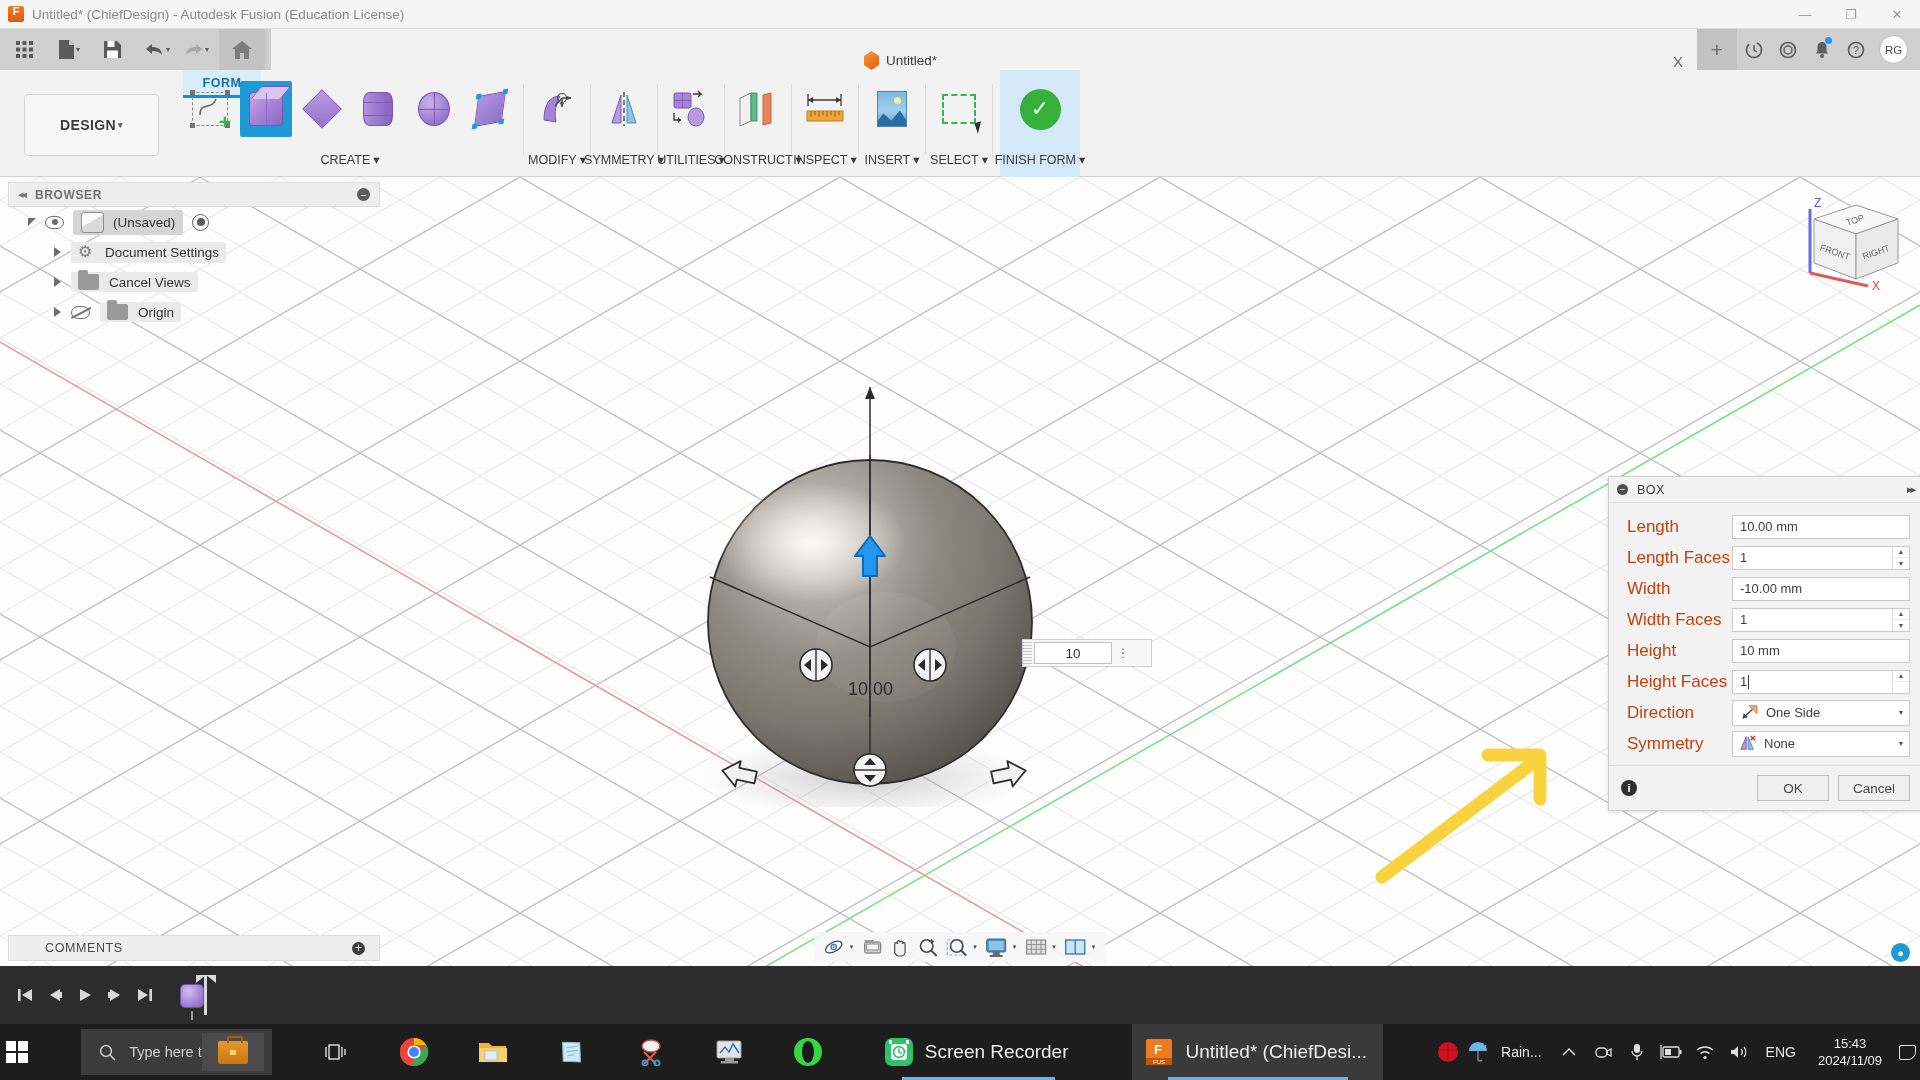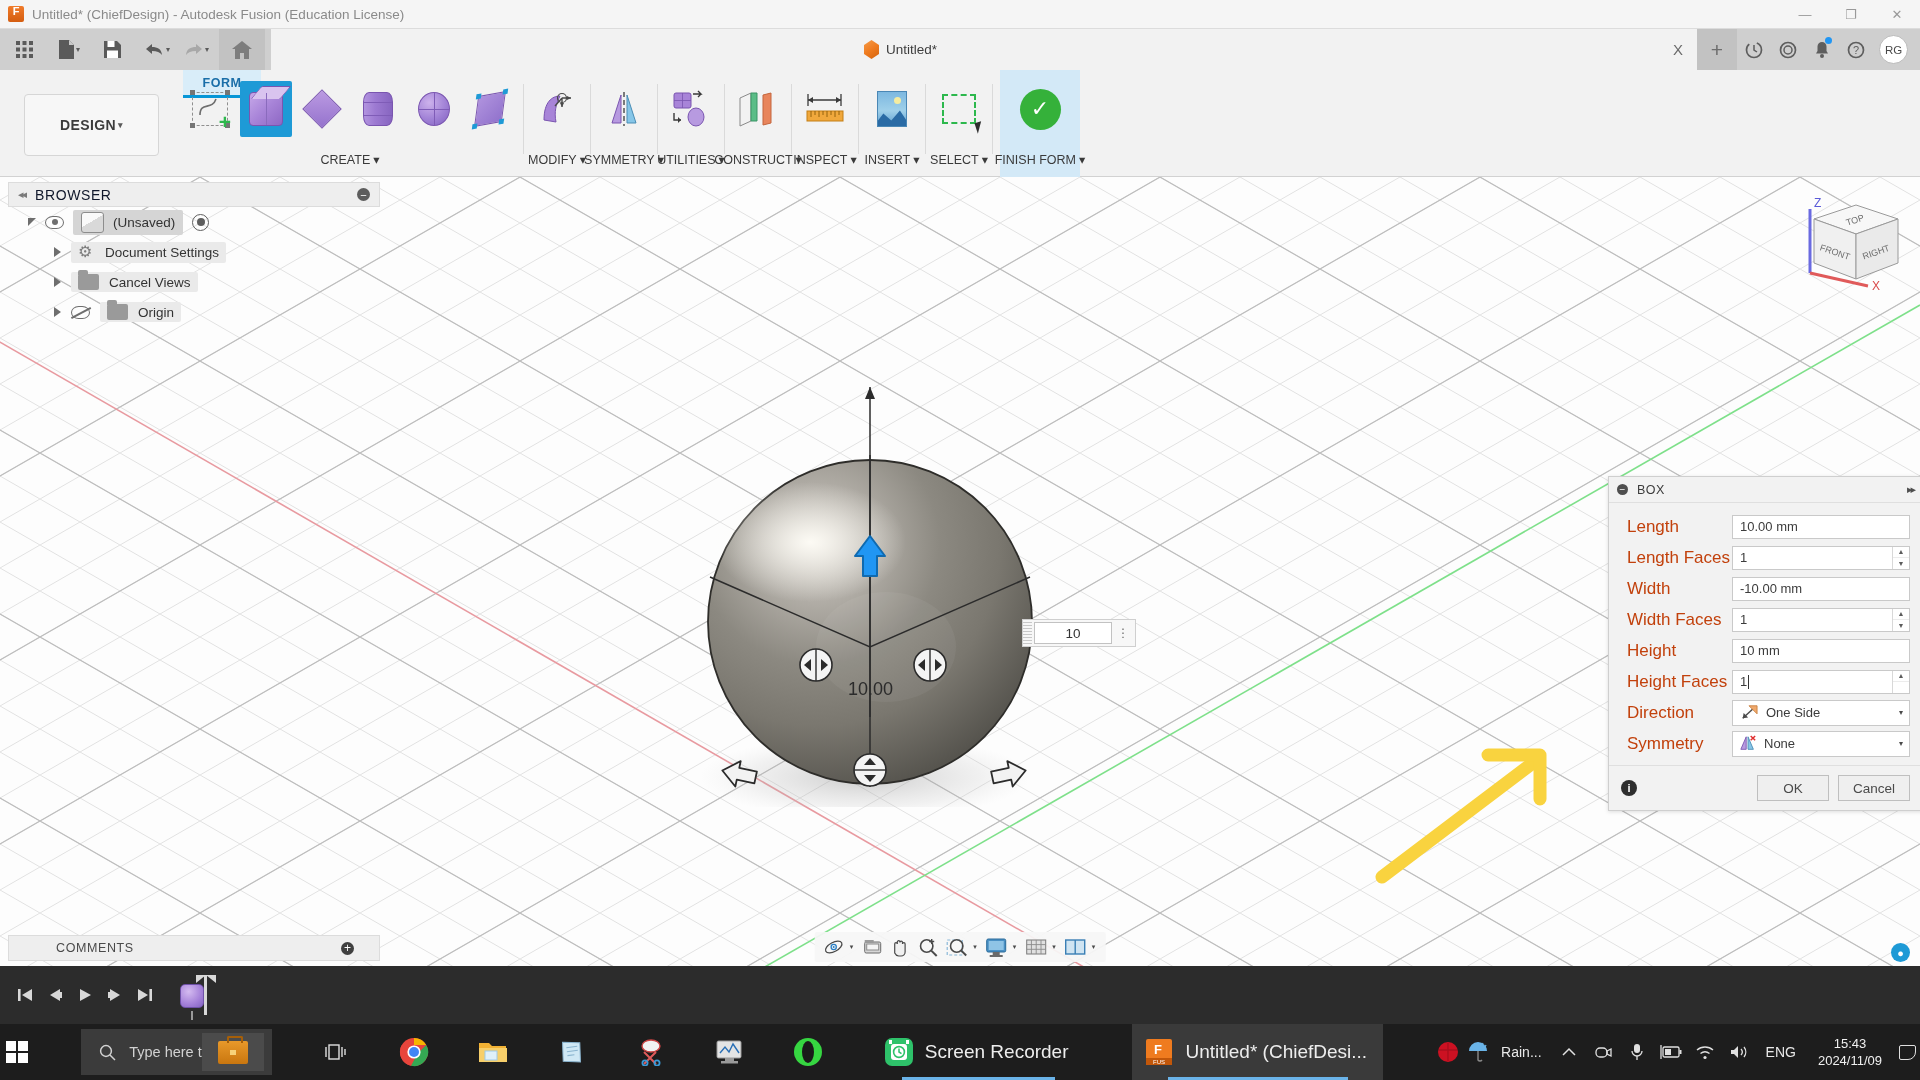--- a/index.html
+++ b/index.html
@@ -41,21 +41,21 @@
   }
   .qab-btn {
     height:33px; min-width:33px; display:flex; align-items:center; justify-content:center;
     color:#5a5a5a; margin-left:2px; border-radius:2px; padding:0 3px;
   }
   .qab-btn.home { background:#c2c2c2; width:46px; height:41px; border-radius:0; margin-left:6px;}
   .qab-caret{ font-size:8px; margin-left:2px; color:#5a5a5a;}
 
   
   #doctab {
-    margin-left:6px; height:41px; background:#f2f2f2; display:flex; align-items:center;
+    margin-left:6px; height:41px; background:#f2f2f2; display:flex; align-items:flex-end;
     flex:1 1 auto; position:relative;
   }
   #doctab .tab-inner{
     display:flex; align-items:center; gap:7px; margin-left:calc(50% - 120px);
   }
   #doctab .tab-cube{
     width:15px;height:19px;
     background:linear-gradient(145deg,#f59c4a 0%,#ef7b1f 50%,#d4640e 100%);
     clip-path: polygon(50% 0,100% 26%,100% 74%,50% 100%,0 74%,0 26%);
   }
@@ -191,21 +191,21 @@
 
   
   #browser{
     position:absolute; left:8px; top:5px; width:372px;
   }
   #browser-head{
     height:25px; background:#eeeeee; border:1px solid #dcdcdc;
     display:flex; align-items:center; padding:0 9px; gap:10px;
   }
   #browser-head .collapse{ color:#7a7a7a; font-size:11px; letter-spacing:-2px;}
-  #browser-head .btitle{ font-size:14px; color:#0f172a; letter-spacing:.6px;}
+  #browser-head .btitle{ font-size:12px; color:#737373; letter-spacing:.6px;font-weight:bold;}
   #browser-head .minus{
     margin-left:auto; width:13px;height:13px;border-radius:50%;background:#5d5d5d;
     display:flex;align-items:center;justify-content:center;color:#fff;font-size:11px; line-height:8px;
   }
   .btree-row{ height:30px; display:flex; align-items:center; font-size:13.5px; color:#333;}
   .tri{ width:0;height:0;border-left:7px solid #6e6e6e;border-top:5px solid transparent;border-bottom:5px solid transparent;}
   .tri-open{ width:0;height:0;border-top:8px solid #6e6e6e; border-right:8px solid transparent;}
   .eye{ width:19px;height:13px; position:relative;}
   .eye:before{
     content:""; position:absolute; inset:0; border:1.6px solid #6e6e6e;
@@ -236,21 +236,21 @@
   .sel-bg{ background:#d5d5d5; padding:2px 8px; border-radius:2px;}
   .lite-bg{ background:#eaeaea; padding:2px 7px; border-radius:2px;}
   .radio-o{
     width:17px;height:17px;border-radius:50%;border:1.6px solid #5e5e5e;
     display:flex;align-items:center;justify-content:center;
   }
   .radio-o:after{content:"";width:8px;height:8px;border-radius:50%;background:#5e5e5e;}
 
   
   #valbox{
-    position:absolute; left:1022px; top:442px; width:114px; height:28px;
+    position:absolute; left:1022px; top:462px; width:130px; height:28px;
     background:#f7f7f7; border:1px solid #cfcfcf; display:flex; align-items:center;
   }
   #valbox .grip{ width:9px;height:26px; background:repeating-linear-gradient(#f7f7f7 0 2px,#c8c8c8 2px 3px);}
   #valbox input{
     width:78px;height:22px; margin-left:2px; border:1px solid #c2c2c2; background:#fff;
     text-align:center; font-family:"Liberation Sans",sans-serif; font-size:13.5px; color:#333;
   }
   #valbox .kebab{ margin-left:5px; color:#6a6a6a; font-size:12px; line-height:4px; letter-spacing:0;}
 
   
@@ -312,21 +312,21 @@
   }
   #boxdlg .btnwrap{ margin-left:auto; display:flex; gap:9px;}
 
   
   #viewcube{ position:absolute; right:8px; top:10px; width:118px; height:105px;}
 
   
   #comments{
     position:absolute; left:8px; bottom:5px; width:372px; height:26px;
     background:#eeeeee; border:1px solid #dcdcdc; display:flex; align-items:center;
-    padding:0 25px;
+    padding:0 14px;
   }
   #comments .ctitle{ font-size:12.5px; color:#4a4a4a; letter-spacing:.6px; margin-left:22px;}
   #comments .plus{
     margin-left:auto; width:13px;height:13px;border-radius:50%;background:#3f3f3f;
     display:flex;align-items:center;justify-content:center;color:#fff;font-size:12px;line-height:8px;
   }
 
   
   #navbar{
     position:absolute; left:50%; transform:translateX(-50%); bottom:4px;

